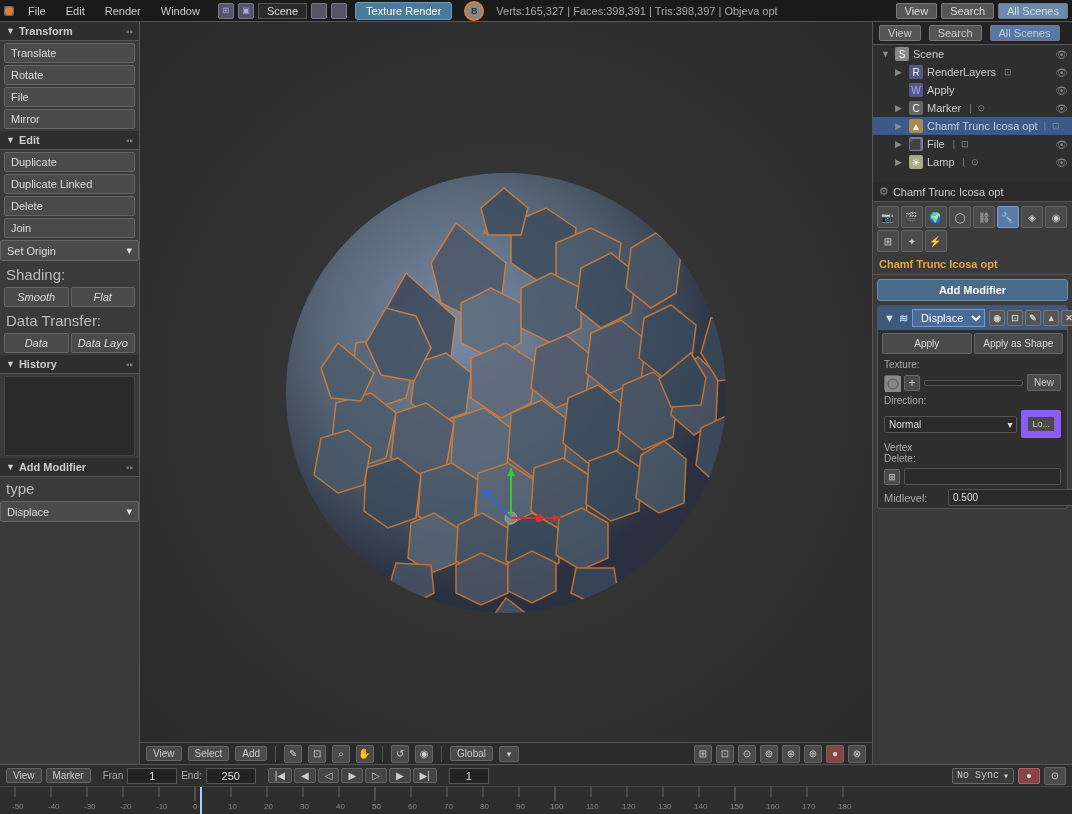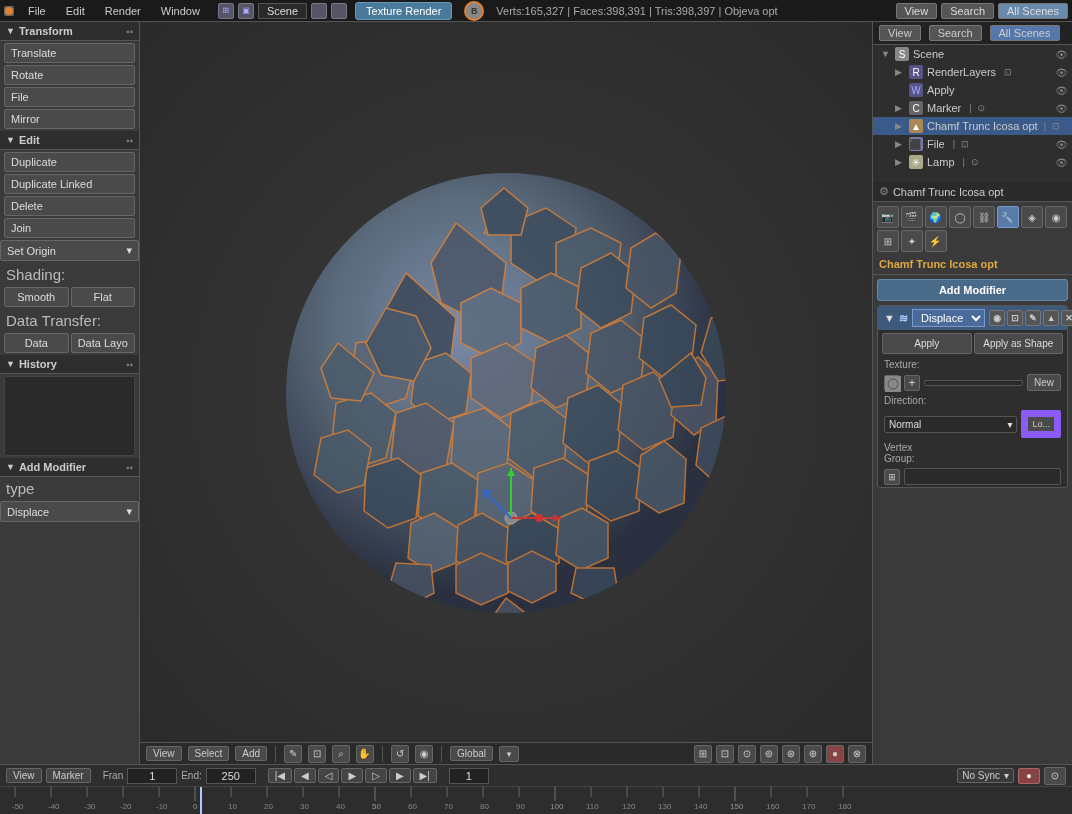--- a/index.html
+++ b/index.html
@@ -100,20 +100,21 @@
     .btn-half {
       flex: 1;
       padding: 3px 4px;
       background: #4a4a4a;
       border: 1px solid #666;
       color: #ddd;
       font-size: 11px;
       cursor: pointer;
       text-align: center;
       border-radius: 2px;
+      font-style: italic;
     }
     .shading-label { padding: 3px 6px 2px; font-size: 15px; color: #bbb; }
     .dropdown-row { margin: 2px 0; }
     .dropdown-btn {
       width: 100%;
       background: #4a4a4a;
       border: 1px solid #666;
       color: #ddd;
       font-size: 11px;
       padding: 3px 6px;
@@ -436,20 +437,21 @@
       background: #3a3a3a;
       border: 1px solid #666;
       color: #ccc;
       padding: 1px 4px;
       font-size: 10px;
       border-radius: 2px;
       display: flex;
       align-items: center;
       gap: 4px;
       cursor: pointer;
+      font-family: Liberation Mono, monospace;
     }
   </style>
 </head>
 <body>
 
 <div id="top-menu">
   <div class="menu-dot">
     <svg width="10" height="10" viewBox="0 0 10 10">
       <circle cx="5" cy="5" r="4" fill="#e08030"></circle>
     </svg>
@@ -797,29 +799,34 @@
     </div>
     <div class="direction-row">
       <div class="direction-dropdown">
         <span>Normal</span>
         <span>▾</span>
       </div>
       <div style="background:#4a4a4a;border:7px solid #8b5cf6;color:#ccc;font-size:10px;padding:2px 4px;cursor:pointer;border-radius:2px;font-size:9px;">Lo...</div>
     </div>
 
     <div class="field-row">
-      <span class="field-label">Vertex Group:</span>
+      <span class="field-label">Vertex Delete:</span>
     </div>
     <div style="margin:2px 6px;">
       <div style="display:flex;align-items:center;gap:4px;">
         <div style="width:16px;height:16px;background:#4a4a4a;border:1px solid #666;display:flex;align-items:center;justify-content:center;font-size:9px;color:#ccc;cursor:pointer;border-radius:2px;">⊞</div>
         <input type="text" style="flex: 1 1 0%; background: rgb(42, 42, 42); border: 1px solid rgb(85, 85, 85); color: rgb(221, 221, 221); padding: 2px 4px; font-size: 10px; border-radius: 2px;" value="">
       </div>
     </div>
 
+    <div class="midlevel-row">
+      <span class="field-label">Midlevel:</span>
+      <input type="text" class="midlevel-field" value="0.500" style="">
+
+    </div>
   </div>
 </div>
 
 <div id="bottom-bar">
   <div class="timeline-controls">
     <button class="tl-btn">View</button>
     <button class="tl-btn">Marker</button>
     <div style="display:flex;align-items:center;gap:4px;margin-left:8px;">
       <span style="color:#aaa;font-size:10px;">Fran</span>
       <input type="text" class="frame-display" value="1" style="">

